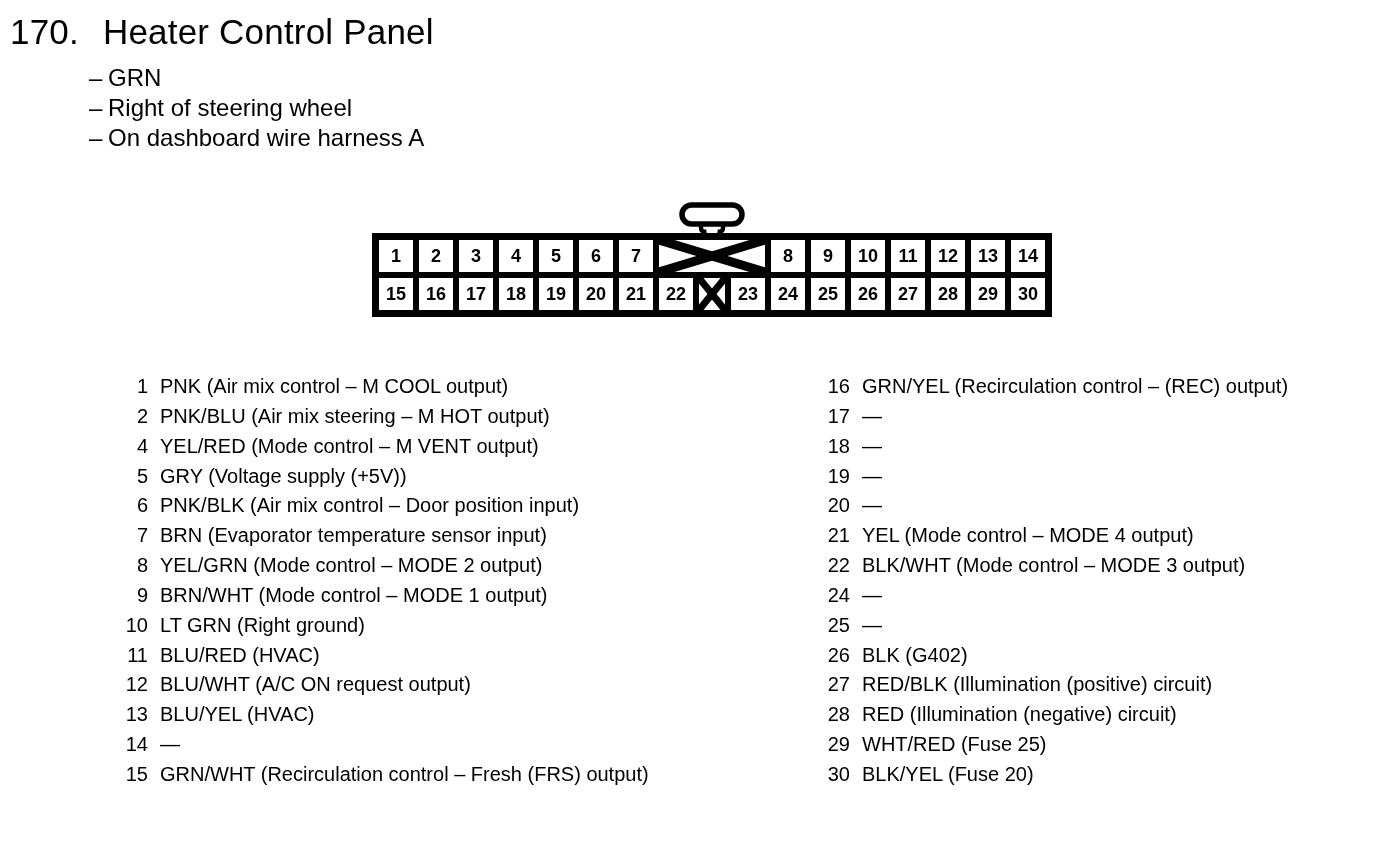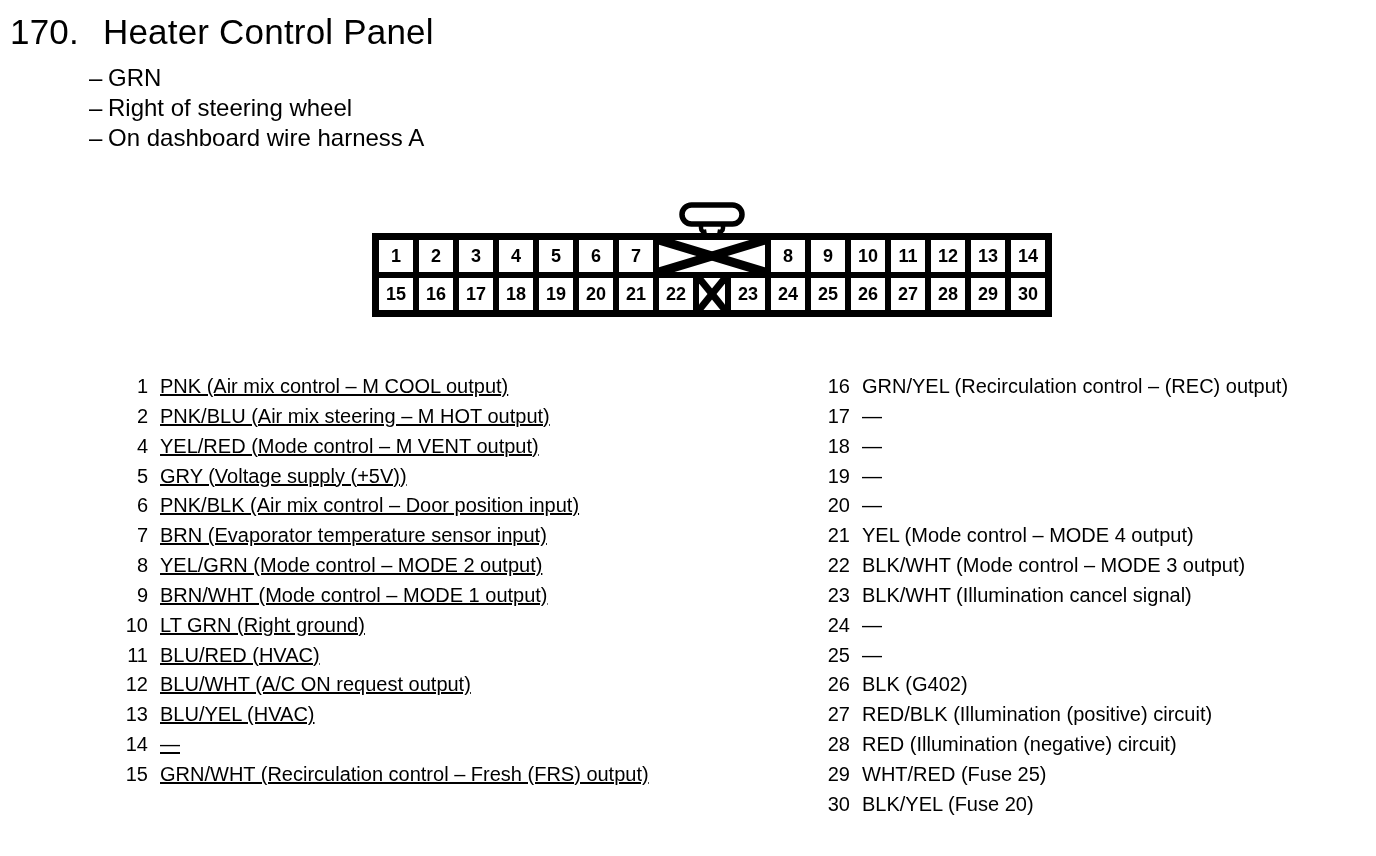--- a/index.html
+++ b/index.html
@@ -46,21 +46,21 @@
     width: 34px; height: 32px; background: #fff;
     display: flex; align-items: center; justify-content: center;
     font-weight: bold; font-size: 18px;
   }
   .xwide  { width: 106px; height: 32px; background: #fff; }
   .xnarrow{ width: 26px;  height: 32px; background: #fff; }
   .xwide svg, .xnarrow svg { display: block; width: 100%; height: 100%; }
 
   
   .pin-col { position: absolute; font-size: 20px; }
-  .pin-col.left  { left: 98px;  top: 372px; text-decoration: underline; }
+  .pin-col.left  { left: 98px;  top: 372px; }
   .pin-col.right { left: 800px; top: 372px; }
   .pin-row { line-height: 29.85px; white-space: nowrap; }
   .pin-num  { display: inline-block; width: 50px; text-align: right; }
   .pin-desc { margin-left: 12px; }
 </style>
 </head>
 <body>
 
 <div class="title">
   <span class="t-num">170.</span><span class="t-text">Heater Control Panel</span>
@@ -152,21 +152,20 @@
 </div>
 
 <div class="pin-col right">
   <div class="pin-row"><span class="pin-num">16</span><span class="pin-desc">GRN/YEL (Recirculation control – (REC) output)</span></div>
   <div class="pin-row"><span class="pin-num">17</span><span class="pin-desc">—</span></div>
   <div class="pin-row"><span class="pin-num">18</span><span class="pin-desc">—</span></div>
   <div class="pin-row"><span class="pin-num">19</span><span class="pin-desc">—</span></div>
   <div class="pin-row"><span class="pin-num">20</span><span class="pin-desc">—</span></div>
   <div class="pin-row"><span class="pin-num">21</span><span class="pin-desc">YEL (Mode control – MODE 4 output)</span></div>
   <div class="pin-row"><span class="pin-num">22</span><span class="pin-desc">BLK/WHT (Mode control – MODE 3 output)</span></div>
-  <div class="pin-row"><span class="pin-num">23</span><span class="pin-desc">BLK/WHT (Illumination cancel signal)</span></div>
   <div class="pin-row"><span class="pin-num">24</span><span class="pin-desc">—</span></div>
   <div class="pin-row"><span class="pin-num">25</span><span class="pin-desc">—</span></div>
   <div class="pin-row"><span class="pin-num">26</span><span class="pin-desc">BLK (G402)</span></div>
   <div class="pin-row"><span class="pin-num">27</span><span class="pin-desc">RED/BLK (Illumination (positive) circuit)</span></div>
   <div class="pin-row"><span class="pin-num">28</span><span class="pin-desc">RED (Illumination (negative) circuit)</span></div>
   <div class="pin-row"><span class="pin-num">29</span><span class="pin-desc">WHT/RED (Fuse 25)</span></div>
   <div class="pin-row"><span class="pin-num">30</span><span class="pin-desc">BLK/YEL (Fuse 20)</span></div>
 </div>
 
 </body></html>

